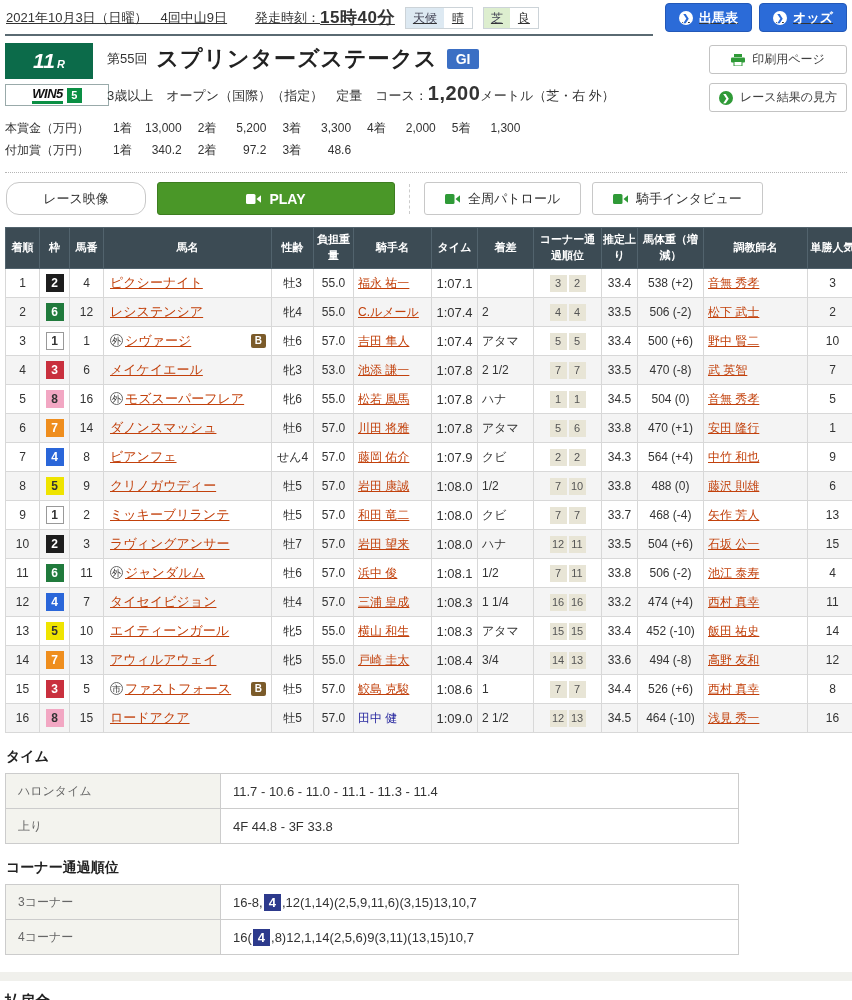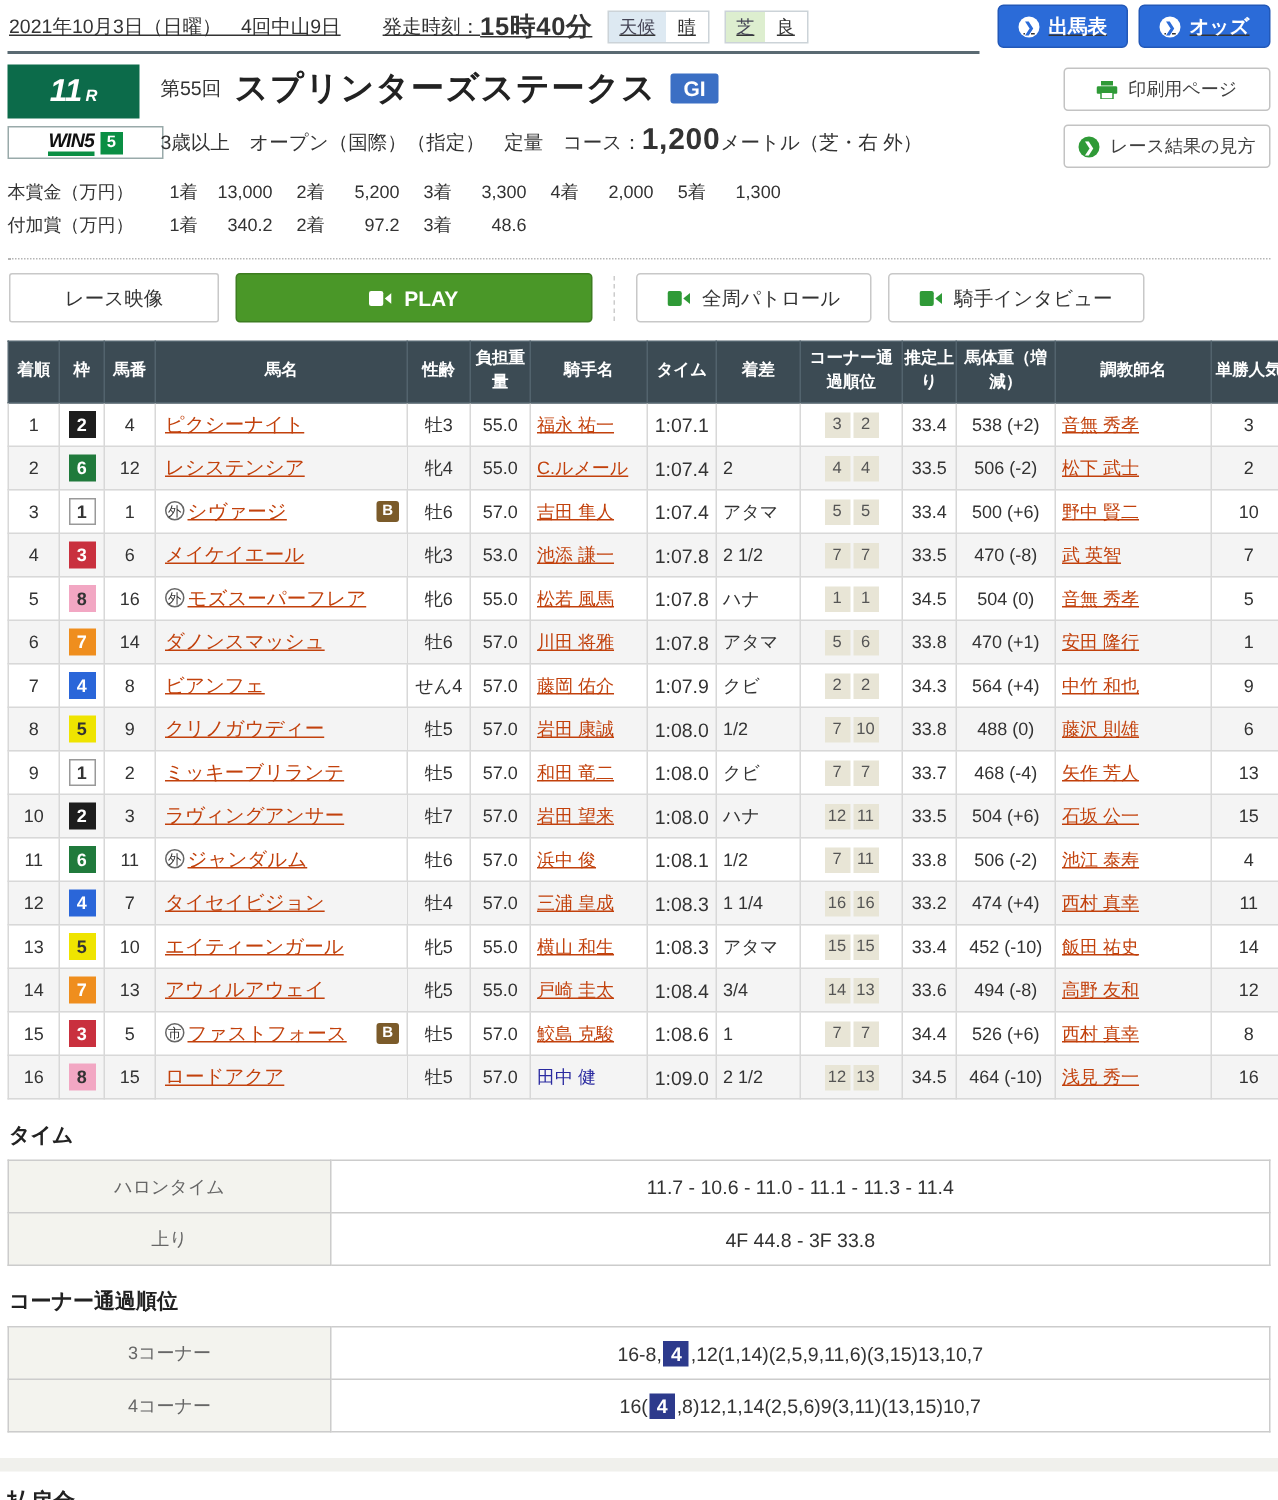--- a/index.html
+++ b/index.html
@@ -55,21 +55,21 @@
   .course-big { font-size:20px; font-weight:bold; letter-spacing:.5px; }
   .prize-block { margin-top:12px; font-size:12px; line-height:1.8; }
   .prize-line { display:flex; white-space:nowrap; }
   .prize-label { width:92px; display:inline-block; }
   .prize-item .pr { margin-left:16px; margin-right:4px; }
   .prize-item .pv { display:inline-block; min-width:46px; text-align:right; }
 
   
   .video-row { display:flex; align-items:center; gap:11px; margin-top:11px; padding:9px 1px 11px;
                border-top:1px dotted #b5b5b5; }
-  .btn-label { width:140px; height:33px; background:#fff; border:1px solid #c8c8c8; border-radius:2px;
+  .btn-label { width:140px; height:33px; background:#fff; border:1px solid #c8c8c8; border-radius:13px;
                font-size:13px; color:#333; display:flex; align-items:center; justify-content:center; }
   .btn-play { width:238px; height:33px; background:#4a9728; border:1px solid #3d7d20; border-radius:3px;
               color:#fff; font-weight:bold; font-size:14px; display:flex; align-items:center;
               justify-content:center; gap:8px; cursor:pointer; }
   .btn-video { height:33px; padding:0 20px; background:#fff; border:1px solid #c8c8c8; border-radius:3px;
                font-size:13px; color:#333; display:flex; align-items:center; gap:8px; cursor:pointer; }
   .vdiv { height:30px; border-left:1px dashed #ccc; margin:0 3px; }
   .cam { display:inline-block; }
 
   
@@ -97,21 +97,21 @@
           border-radius:50%; font-size:9px; text-align:center; color:#333; margin-right:2px; vertical-align:1px; }
   .bk { position:absolute; right:5px; top:50%; margin-top:-7px; background:#7b5b2a; color:#fff;
         font-size:10px; font-weight:bold; line-height:14px; padding:0 4px; border-radius:2px; }
   .mark:empty, .bk:empty { display:none; }
   .cp { display:inline-block; min-width:17px; height:17px; line-height:17px; background:#e8e5d6;
         color:#555; font-size:11px; margin:0 1px; padding:0 1px; }
   td.time { font-size:13px; }
 
   
   .sec-title { font-size:14px; font-weight:bold; margin:15px 0 7px 1px; color:#222; }
-  table.info { width:842px; border-collapse:collapse;text-align:center; }
+  table.info { width:734px; border-collapse:collapse; }
   .info td { border:1px solid #ccc; height:35px; padding:6px 12px; font-size:13px; background:#fff; }
   .info td.lbl { width:215px; background:#f3f3ee; color:#666; font-size:12px; }
   .hl { background:#2d3a8c; color:#fff; padding:1px 5px; font-weight:bold; font-size:13px; margin:0 1px; }
 
   
   .band { height:9px; background:#f0f0ec; margin:17px -5px 11px; }
   .pay-title { font-size:15px; font-weight:bold; color:#222; }
   .pay-title::after { content:""; display:block; width:100px; height:3px; background:#4aa13e; margin-top:6px; }
 </style>
 </head>

